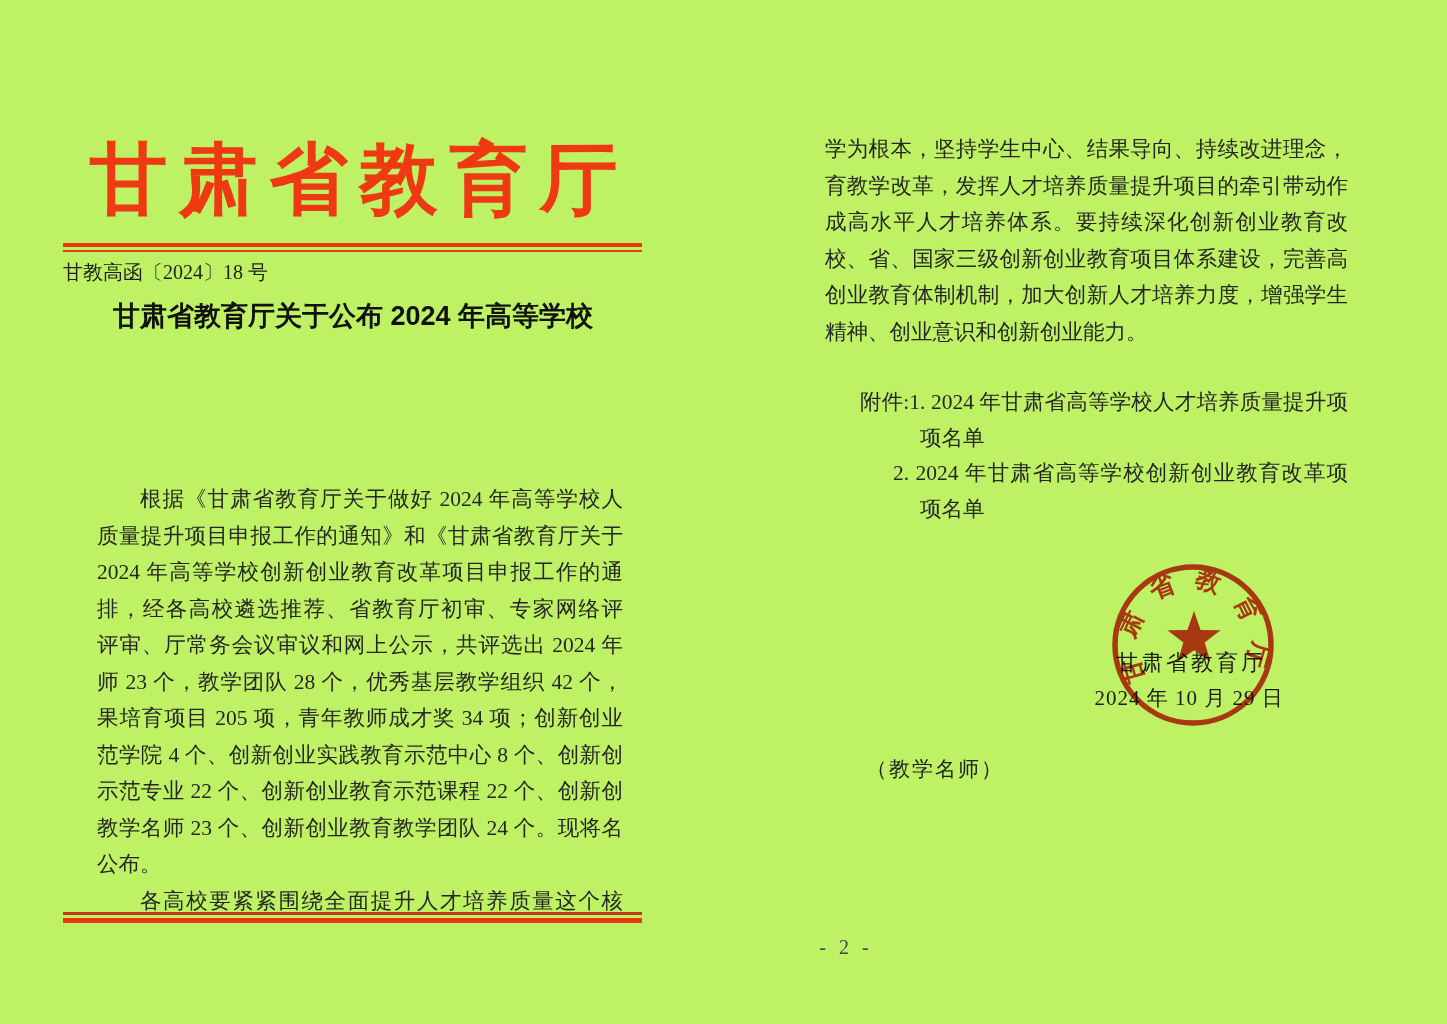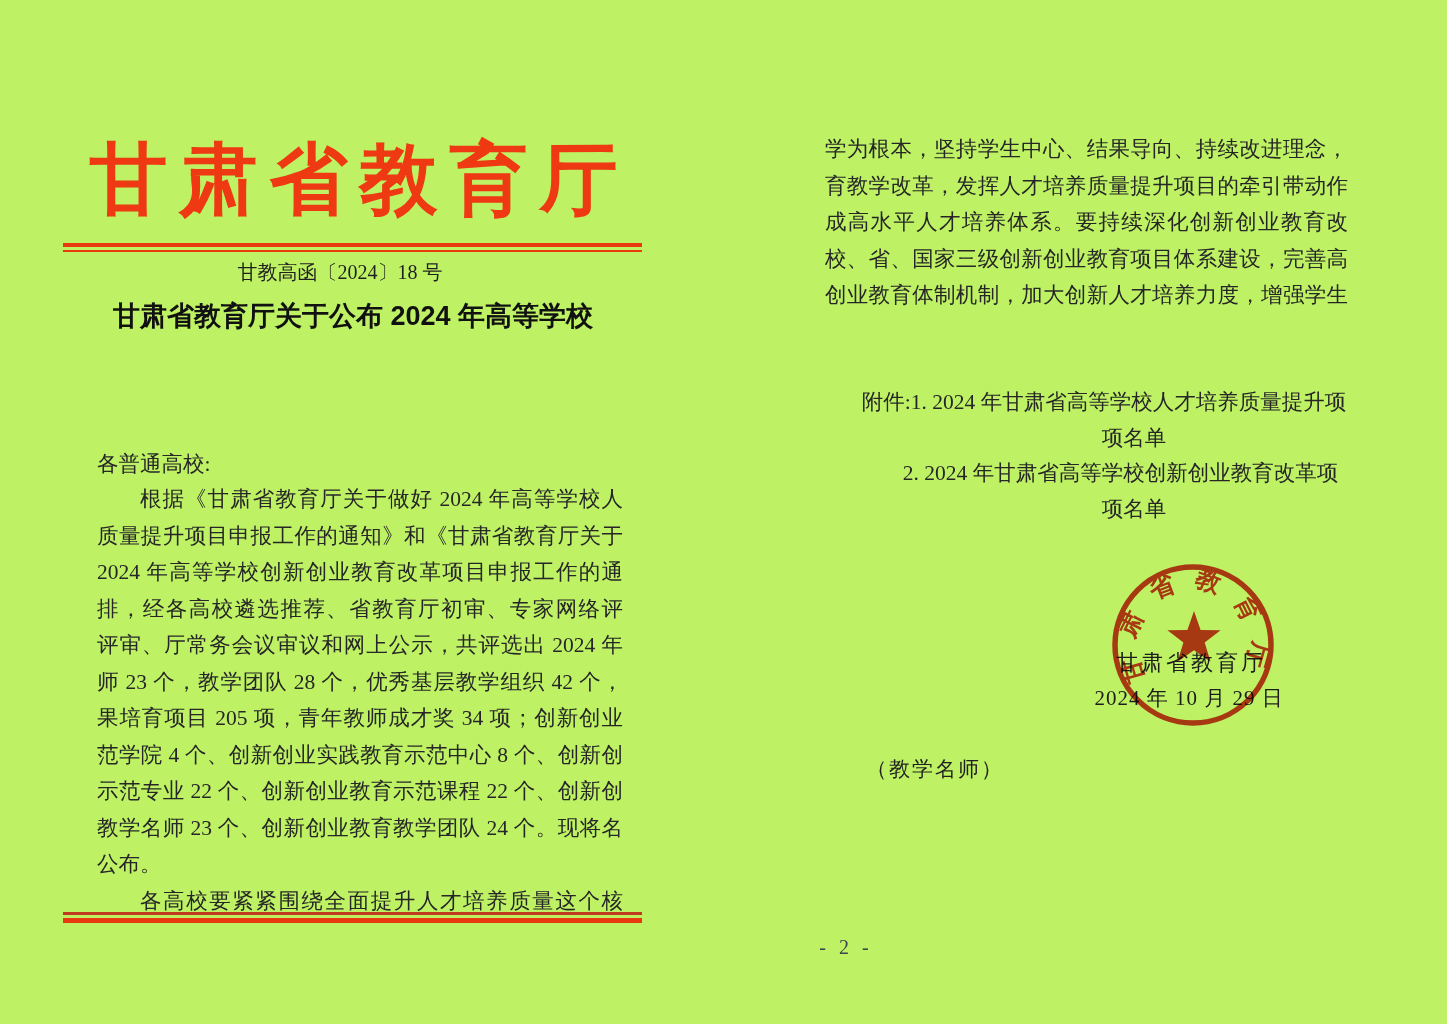--- a/index.html
+++ b/index.html
@@ -14,21 +14,21 @@
     font-size:78px;font-weight:700;color:#ee3912;
     letter-spacing:12px;padding-left:14px;box-sizing:border-box;
     font-family:"Liberation Serif", serif;white-space:nowrap;
   }
   .rule-top{
     position:absolute;left:63px;top:243px;width:579px;height:3px;
     border-top:4px solid #e8390f;border-bottom:2px solid #e8390f;
   }
   .doc-number{
     position:absolute;left:63px;top:258px;width:554px;
-    text-align:center;font-size:20px;line-height:28px;color:#1f1f1f;
+    text-align:left;font-size:20px;line-height:28px;color:#1f1f1f;
   }
   .doc-title{
     position:absolute;left:90px;top:296px;width:526px;text-align:center;
     font-family:"Liberation Sans", sans-serif;font-weight:700;
     font-size:27px;line-height:40px;color:#111;
   }
   .salutation{
     position:absolute;left:97px;top:446px;width:526px;
     font-size:21.5px;line-height:36px;
   }
@@ -42,21 +42,21 @@
   }
   .line.ind{text-indent:2em;}
   .rule-bottom{
     position:absolute;left:63px;top:912px;width:579px;height:3px;
     border-top:3px solid #c03a20;border-bottom:5px solid #e8390f;
   }
   
   .right-body{position:absolute;left:825px;top:131px;width:523px;}
   .right-body .line{height:36.6px;line-height:36.6px;}
   .attachments{position:absolute;left:825px;top:385px;width:523px;}
-  .attachments .line{height:35.5px;line-height:35.5px;text-align:center;}
+  .attachments .line{height:35.5px;line-height:35.5px;}
   .att-1{margin-left:35px;}
   .att-cont{margin-left:95px;}
   .att-2{margin-left:68px;}
   .signer{
     position:absolute;left:1191px;top:648px;transform:translateX(-50%);
     font-size:22px;letter-spacing:3px;white-space:nowrap;color:#1c1c1c;
   }
   .sign-date{
     position:absolute;left:1189px;top:684px;transform:translateX(-50%);
     font-size:21px;letter-spacing:1px;white-space:nowrap;color:#1c1c1c;
@@ -81,21 +81,20 @@
 <div class="canvas">
 
   <div class="masthead">甘肃省教育厅</div>
   <div class="rule-top"></div>
   <div class="doc-number">甘教高函〔2024〕18 号</div>
 
   <div class="doc-title">
     <div>甘肃省教育厅关于公布 2024 年高等学校</div>
   </div>
 
-  <div class="salutation">各普通高校:</div>
 
   <div class="left-body">
     <div class="line j ind">根据《甘肃省教育厅关于做好 2024 年高等学校人才培养</div>
     <div class="line j">质量提升项目申报工作的通知》和《甘肃省教育厅关于开展</div>
     <div class="line j">2024 年高等学校创新创业教育改革项目申报工作的通知》安</div>
     <div class="line j">排，经各高校遴选推荐、省教育厅初审、专家网络评审、答辩</div>
     <div class="line j">评审、厅常务会议审议和网上公示，共评选出 2024 年教学名</div>
     <div class="line j">师 23 个，教学团队 28 个，优秀基层教学组织 42 个，教学成</div>
     <div class="line j">果培育项目 205 项，青年教师成才奖 34 项；创新创业教育示</div>
     <div class="line j">范学院 4 个、创新创业实践教育示范中心 8 个、创新创业教育</div>
@@ -106,20 +105,21 @@
   </div>
 
   <div class="rule-bottom"></div>
 
   <div class="right-body">
     <div class="line j">学为根本，坚持学生中心、结果导向、持续改进理念，深化教</div>
     <div class="line j">育教学改革，发挥人才培养质量提升项目的牵引带动作用，形</div>
     <div class="line j">成高水平人才培养体系。要持续深化创新创业教育改革，强化</div>
     <div class="line j">校、省、国家三级创新创业教育项目体系建设，完善高校创新</div>
     <div class="line j">创业教育体制机制，加大创新人才培养力度，增强学生的创新</div>
+    <div class="line">精神、创业意识和创新创业能力。</div>
   </div>
 
   <div class="attachments">
     <div class="line j att-1">附件:1. 2024 年甘肃省高等学校人才培养质量提升项目立</div>
     <div class="line att-cont">项名单</div>
     <div class="line j att-2">2. 2024 年甘肃省高等学校创新创业教育改革项目立</div>
     <div class="line att-cont">项名单</div>
   </div>
 
   <div class="signer">甘肃省教育厅</div>

